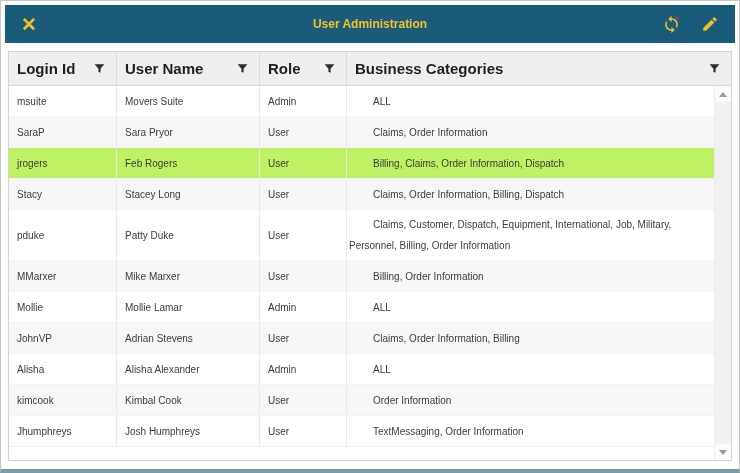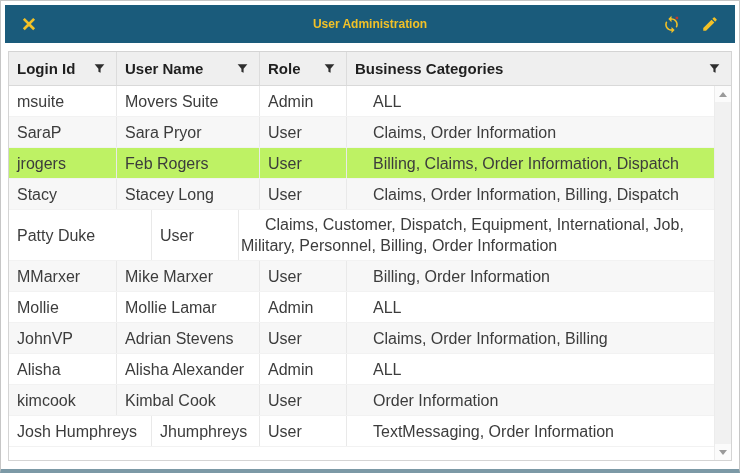--- a/index.html
+++ b/index.html
@@ -47,21 +47,21 @@
   .grid-body{ flex:1; display:flex; overflow:hidden; }
   .rows{ flex:1; display:flex; flex-direction:column; }
 
   .row{
     display:flex; min-height:31px; background:#ffffff;
     border-bottom:1px solid #f2f2f2; cursor:default;
   }
   .row.stripe{ background:#f7f7f7; }
   .row.selected{ background:#bef264; }
   .cell{
-    font-size:16px; color:#3c3c3c; display:flex; align-items:center;
+    font-size:10px; color:#3c3c3c; display:flex; align-items:center;
     padding:4px 4px 4px 8px; line-height:21px;
     border-right:1px solid #e9e9e9; overflow:hidden;
   }
   .cell:last-child{ border-right:none; }
 
   .c1{ width:108px; flex:none; }
   .c2{ width:143px; flex:none; }
   .c3{ width:87px;  flex:none; }
   .c4{ flex:1; }
   .cell.c4 span{ display:block; text-indent:24px; padding-right:6px; }
@@ -176,20 +176,21 @@
     </div>
           <div class="row stripe">
       <div class="cell c1">Stacy</div>
       <div class="cell c2">Stacey Long</div>
       <div class="cell c3">User</div>
       <div class="cell c4">
               <span>Claims, Order Information, Billing, Dispatch</span>
             </div>
     </div>
           <div class="row">
+      <div class="cell c1">pduke</div>
       <div class="cell c2">Patty Duke</div>
       <div class="cell c3">User</div>
       <div class="cell c4">
               <span>Claims, Customer, Dispatch, Equipment, International, Job, Military, Personnel, Billing, Order Information</span>
             </div>
     </div>
           <div class="row stripe">
       <div class="cell c1">MMarxer</div>
       <div class="cell c2">Mike Marxer</div>
       <div class="cell c3">User</div>
@@ -223,22 +224,22 @@
     </div>
           <div class="row stripe">
       <div class="cell c1">kimcook</div>
       <div class="cell c2">Kimbal Cook</div>
       <div class="cell c3">User</div>
       <div class="cell c4">
               <span>Order Information</span>
             </div>
     </div>
           <div class="row">
+      <div class="cell c1">Jhumphreys</div>
       <div class="cell c2">Josh Humphreys</div>
-      <div class="cell c1">Jhumphreys</div>
       <div class="cell c3">User</div>
       <div class="cell c4">
               <span>TextMessaging, Order Information</span>
             </div>
     </div>
         </div>
 
       <div class="vscroll">
         <button class="sb-btn">
           <span class="tri-up"></span>

